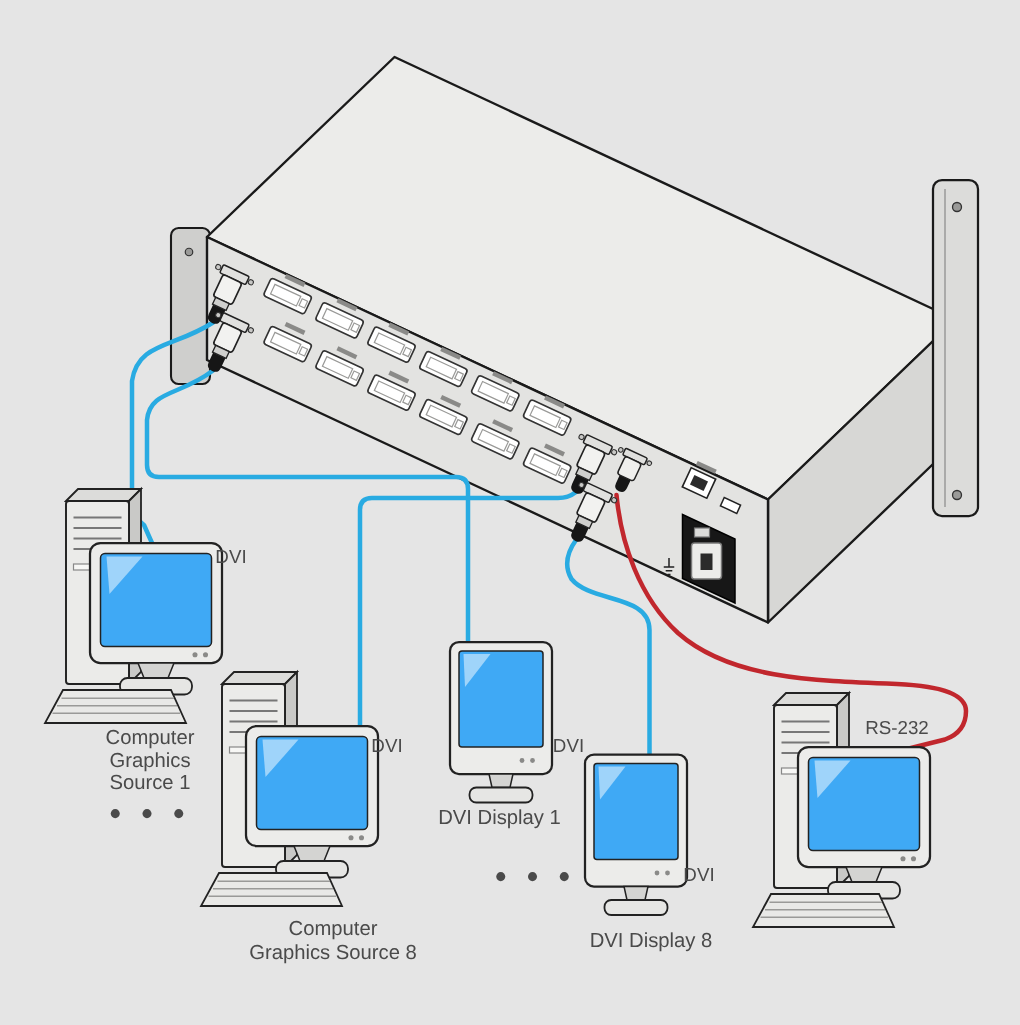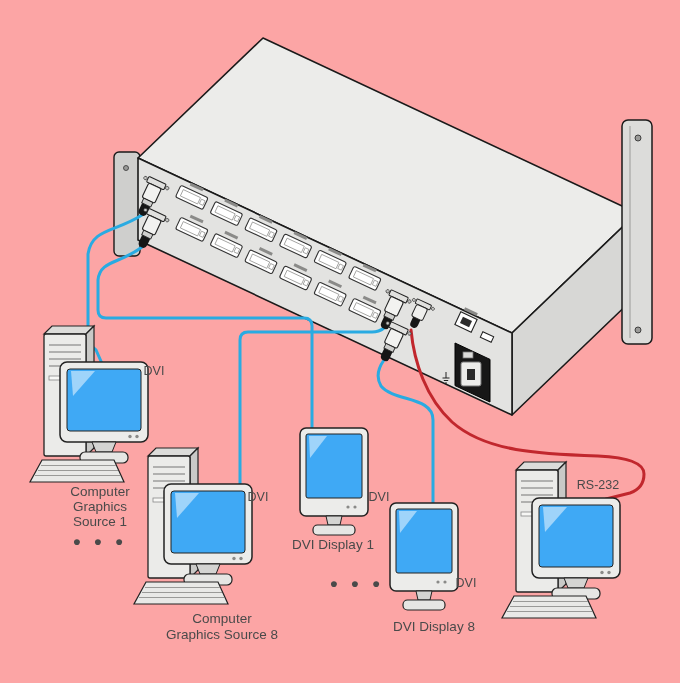--- a/index.html
+++ b/index.html
@@ -1,16 +1,16 @@
 <!DOCTYPE html>
 <html style="--cable-dvi: #29abe2; --cable-rs232: #c1272d; --screen: #3fa9f5; --text: #4a4a4a; --chassis-top: #ececea; --chassis-front: #e3e3e1; --chassis-side: #d7d7d5;"><head>
 <meta charset="utf-8">
 <style>
   html,body{margin:0;padding:0;background:#fff;}
-  .stage{position:relative;width:680px;height:683px;background:#fca5a5;overflow:hidden;
+  .stage{position:relative;width:680px;height:683px;background:#e5e5e5;overflow:hidden;
          font-family:"Liberation Sans",sans-serif;}
   svg{display:block;}
   text{font-family:"Liberation Sans",sans-serif;fill:var(--text,#4a4a4a);}
   .lbl{font-size:13.5px;}
   .clbl{font-size:12.5px;}
   .dots{font-size:21px;font-weight:700;letter-spacing:4px;}
   .cable{fill:none;stroke-width:3;stroke-linecap:round;stroke-linejoin:round;}
   .cable-blue{stroke:var(--cable-dvi,#29abe2);}
   .cable-red{stroke:var(--cable-rs232,#c1272d);}
   .screen{fill:var(--screen,#3fa9f5);}

